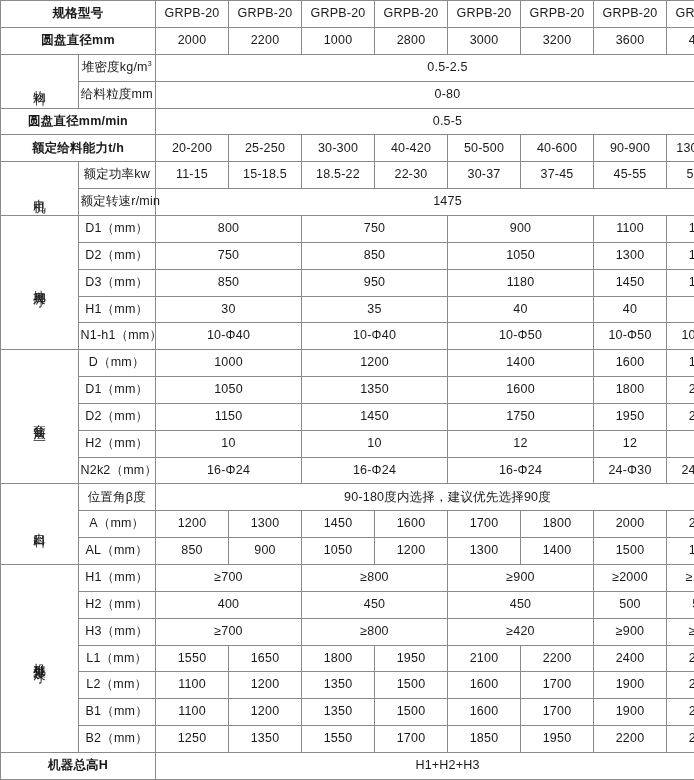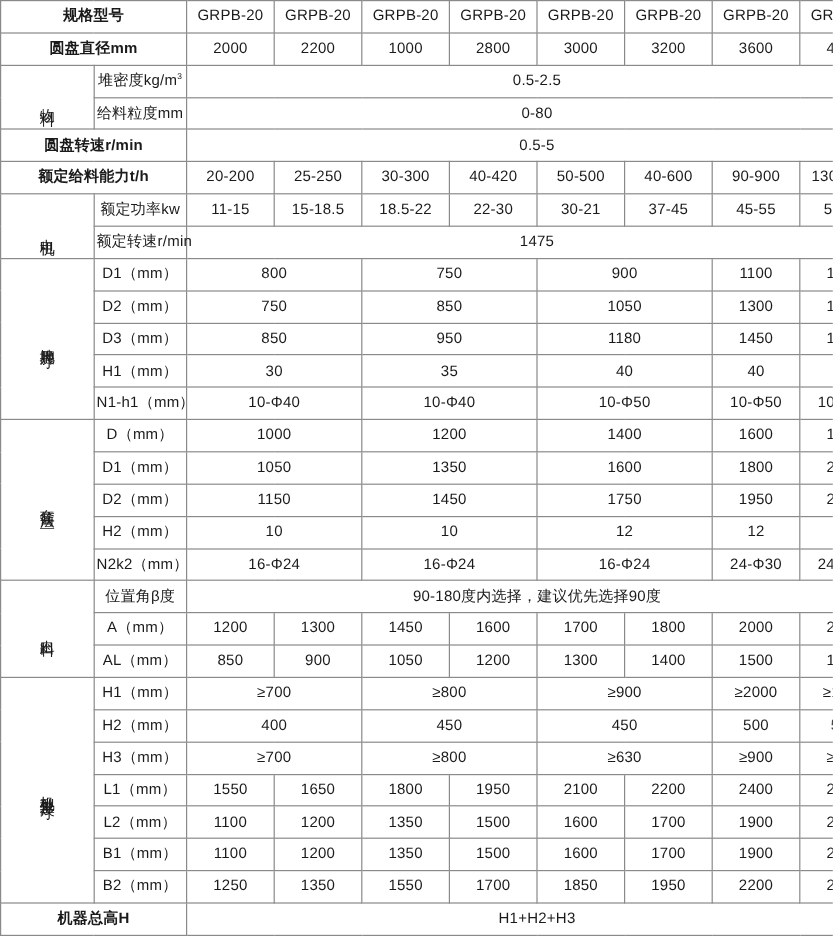--- a/index.html
+++ b/index.html
@@ -94,42 +94,42 @@
       <tr>
         <td class="cat" rowspan="2"><span class="vert">物料</span></td>
         <td class="lbl"><span>堆密度kg/m</span><sup>3</sup></td>
         <td class="val" colspan="8">0.5-2.5</td>
       </tr>
       <tr>
         <td class="lbl">给料粒度mm</td>
         <td class="val" colspan="8">0-80</td>
       </tr>
       <tr>
-        <td class="lbl-wide" colspan="2">圆盘转速r/min</td>
+        <td class="lbl-wide" colspan="2">圆盘直径mm/min</td>
         <td class="val" colspan="8">0.5-5</td>
       </tr>
       <tr>
         <td class="lbl-wide" colspan="2">额定给料能力t/h</td>
         <td class="val">20-200</td>
         <td class="val">25-250</td>
         <td class="val">30-300</td>
         <td class="val">40-420</td>
         <td class="val">50-500</td>
         <td class="val">40-600</td>
         <td class="val">90-900</td>
         <td class="val">130-1100</td>
       </tr>
       <tr>
         <td class="cat" rowspan="2"><span class="vert">电机</span></td>
         <td class="lbl">额定功率kw</td>
         <td class="val">11-15</td>
         <td class="val">15-18.5</td>
         <td class="val">18.5-22</td>
         <td class="val">22-30</td>
-        <td class="val">30-21</td>
+        <td class="val">30-37</td>
         <td class="val">37-45</td>
         <td class="val">45-55</td>
         <td class="val">55-75</td>
       </tr>
       <tr>
         <td class="lbl">额定转速r/min</td>
         <td class="val" colspan="8">1475</td>
       </tr>
       <tr>
         <td class="cat" rowspan="5"><span class="vert">地脚尺寸</span></td>
@@ -254,21 +254,21 @@
         <td class="val" colspan="2">400</td>
         <td class="val" colspan="2">450</td>
         <td class="val" colspan="2">450</td>
         <td class="val">500</td>
         <td class="val">500</td>
       </tr>
       <tr>
         <td class="lbl">H3（mm）</td>
         <td class="val" colspan="2">≥700</td>
         <td class="val" colspan="2">≥800</td>
-        <td class="val" colspan="2">≥630</td>
+        <td class="val" colspan="2">≥420</td>
         <td class="val">≥900</td>
         <td class="val">≥900</td>
       </tr>
       <tr>
         <td class="lbl">L1（mm）</td>
         <td class="val">1550</td>
         <td class="val">1650</td>
         <td class="val">1800</td>
         <td class="val">1950</td>
         <td class="val">2100</td>

